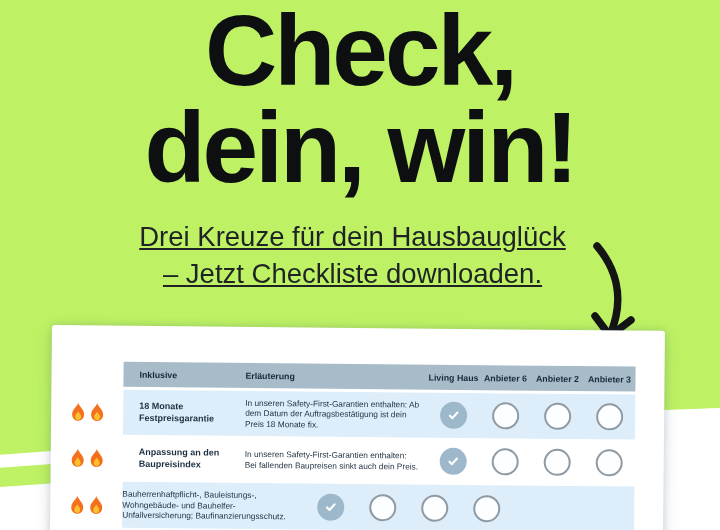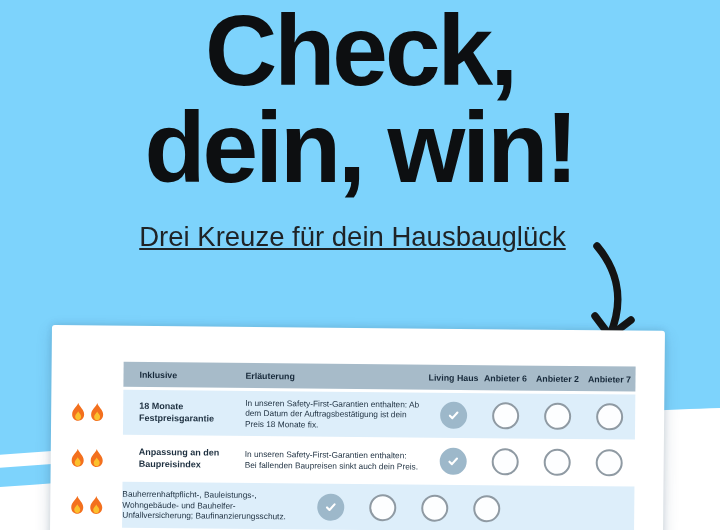--- a/index.html
+++ b/index.html
@@ -1,20 +1,20 @@
 <!DOCTYPE html>
 <html><head>
 <meta charset="utf-8">
 <style>
   * { box-sizing: border-box; margin: 0; padding: 0; }
   html,body { width:720px; height:530px; }
   body { font-family: "Liberation Sans", sans-serif; }
   #canvas {
     position: relative; width:720px; height:530px; overflow:hidden;
-    background:#7dd3fc;
+    background:#bef264;
   }
   
   .bg-waves { position:absolute; left:0; top:390px; width:720px; height:140px; }
 
   
   .headline {
     position:absolute; top:2px; left:0; width:720px;
     text-align:center; color:#0d0f11;
     font-size:100px; font-weight:bold; letter-spacing:-3px; line-height:0.97;
   }
@@ -79,38 +79,39 @@
     <path d="M0,97 C160,88 300,60 460,38 C580,22 660,20 720,18 L720,140 L0,140 Z" fill="#ffffff"></path>
   </svg>
 
   <div class="headline">
     <div>Check,</div>
     <div>dein, win!</div>
   </div>
 
   <div class="subtitle">
     <div>Drei Kreuze für dein Hausbauglück</div>
+    <div>– Jetzt Checkliste downloaden.</div>
   </div>
 
   <svg class="arrow" viewBox="0 0 62 110" aria-hidden="true">
     <path d="M14,8 C30,27 44,57 27,97" fill="none" stroke="#141414" stroke-width="7.5" stroke-linecap="round"></path>
     <path d="M12,78 L27,98 L48,82" fill="none" stroke="#141414" stroke-width="7.5" stroke-linecap="round" stroke-linejoin="round"></path>
   </svg>
 
   <div class="sheet">
 
     <div class="rowwrap">
       <div class="firecell"></div>
       <div class="thead">
         <div class="c-label">Inklusive</div>
         <div class="c-desc">Erläuterung</div>
         <div class="c-check">Living Haus</div>
         <div class="c-check">Anbieter 6</div>
         <div class="c-check">Anbieter 2</div>
-        <div class="c-check">Anbieter 7</div>
+        <div class="c-check">Anbieter 3</div>
       </div>
     </div>
 
     <div class="rowwrap">
       <div class="firecell">
         <svg class="flame" viewBox="0 0 16 18">
             <path d="M8 0C9 4 14 6.5 14 11.5 14 15.6 11.3 18 8 18 4.7 18 2 15.6 2 11.5 2 6.5 7 4 8 0Z" fill="#f3701e"></path>
             <path d="M8 8.5C8.6 10.5 11 11.6 11 13.8 11 16 9.7 17.2 8 17.2 6.3 17.2 5 16 5 13.8 5 11.6 7.4 10.5 8 8.5Z" fill="#fbc02d"></path>
           </svg>
         <svg class="flame" viewBox="0 0 16 18">

